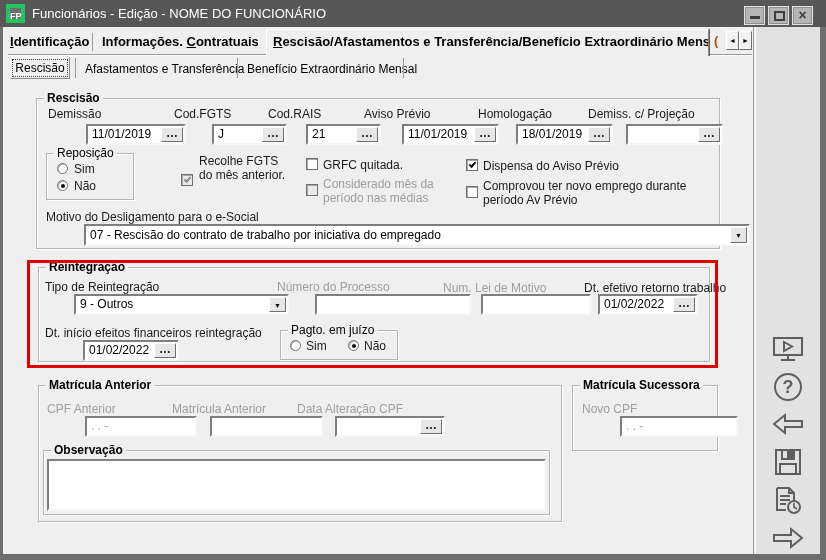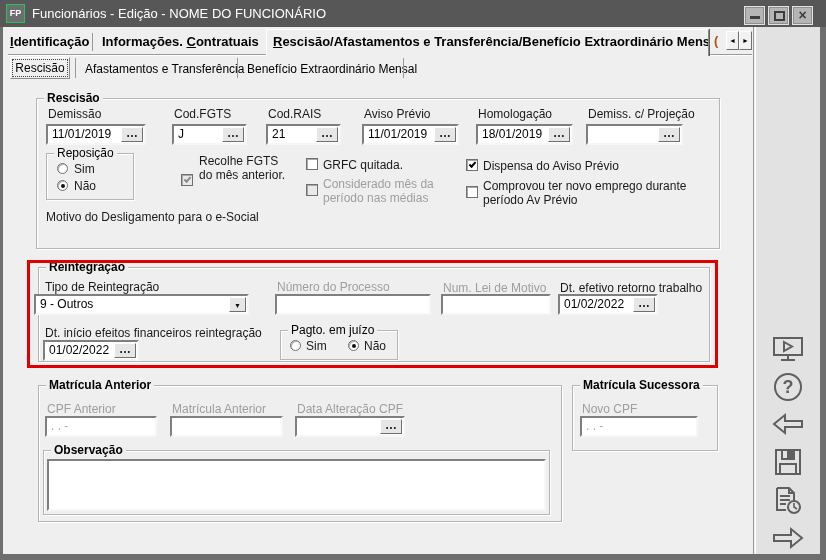--- a/index.html
+++ b/index.html
@@ -2,21 +2,21 @@
 <html><head>
 <meta charset="utf-8">
 <style>
   * { margin:0; padding:0; box-sizing:border-box; }
   html,body { width:826px; height:560px; }
   body { font-family:"Liberation Sans", sans-serif; background:#efefef; }
   .window { position:absolute; left:0; top:0; width:826px; height:560px; background:#efefef; overflow:hidden; }
 
   
   .titlebar { position:absolute; left:0; top:0; width:826px; height:27px; background:#575757; }
-  .fp-icon { position:absolute; left:6px; top:4px; width:19px; height:19px; background:#6e6e6e; border:1px solid #22c55e; color:#fff; font-size:9px; font-weight:bold; text-align:center; line-height:17px; }
+  .fp-icon { position:absolute; left:6px; top:4px; width:19px; height:19px; background:#6e6e6e; border:4px solid #22c55e; color:#fff; font-size:9px; font-weight:bold; text-align:center; line-height:17px; }
   .title-text { position:absolute; left:32px; top:0; height:32px; line-height:27px; color:#ffffff; font-size:13px; }
   .tb-btn { position:absolute; top:6px; width:21px; height:19px; background:#b5b5b5; border:1px solid #e3e3e3; box-shadow:inset 0 0 0 1px #8f8f8f; }
   .tb-btn .bar { position:absolute; left:5px; bottom:5px; width:10px; height:3px; background:#3d3d3d; }
   .tb-btn .box { position:absolute; left:5px; top:4px; width:11px; height:10px; border:2px solid #3d3d3d; }
   .tb-btn .x { position:absolute; left:0; top:0; width:100%; text-align:center; line-height:17px; font-size:14px; font-weight:bold; color:#3d3d3d; }
 
   
   .frame-left { position:absolute; left:0; top:27px; width:3px; height:533px; background:#6e6e6e; }
   .frame-right { position:absolute; left:820px; top:27px; width:6px; height:533px; background:#6e6e6e; }
   .frame-bottom { position:absolute; left:0; top:554px; width:826px; height:6px; background:#6e6e6e; }
@@ -42,21 +42,21 @@
   .subtab-active { position:absolute; left:10px; top:57px; width:60px; height:22px; background:#efefef; border:1px solid; border-color:#ffffff #8a8a8a #8a8a8a #ffffff; outline:1px dotted #444; outline-offset:-3px; text-align:center; line-height:20px; font-size:12px; cursor:pointer; }
   .subtab-sep { position:absolute; top:58px; width:1px; height:20px; background:#9a9a9a; }
 
   
   .grp { position:absolute; border:1px solid #b5b5b5; box-shadow:inset 1px 1px 0 #ffffff, 1px 1px 0 #ffffff; }
   .leg { position:absolute; top:-8px; left:7px; background:#efefef; padding:0 3px; font-size:12px; font-weight:bold; color:#000; white-space:nowrap; }
 
   .lbl { position:absolute; font-size:12px; color:#1a1a1a; white-space:nowrap; }
   .lbl.dis { color:#9e9e9e; }
 
-  .fld { position:absolute; background:#ffffff; border:2px solid; border-color:#7f7f7f #f6f6f6 #f6f6f6 #7f7f7f; font-size:12px; color:#000; }
+  .fld { position:absolute; background:#ffffff; border:2px solid; border-color:#7f7f7f #f6f6f6 #f6f6f6 #7f7f7f; font-size:12px; color:#000;margin-left:40px; }
   .fld .val { position:absolute; left:4px; top:0; line-height:17px; white-space:nowrap; }
   .fld .val.mask { color:#a9a9a9; }
   .dots-btn { position:absolute; right:1px; top:1px; width:22px; height:15px; background:#e6e6e6; border:1px solid; border-color:#ffffff #6f6f6f #6f6f6f #ffffff; text-align:center; font-size:12px; font-weight:bold; line-height:10px; color:#222; cursor:pointer; }
   .combo-btn { position:absolute; right:1px; top:1px; bottom:1px; width:17px; background:#e6e6e6; border:1px solid; border-color:#ffffff #6f6f6f #6f6f6f #ffffff; text-align:center; font-size:7px; line-height:15px; color:#111; cursor:pointer; }
 
   
   .cb { position:absolute; width:12px; height:12px; background:#fff; border:1px solid #707070; box-shadow:inset 1px 1px 0 #a8a8a8; cursor:pointer; }
   .cb.dis { background:#e9e9e9; }
   .cb .check { position:absolute; left:2px; top:2px; width:7px; height:4px; border-left:2px solid #000; border-bottom:2px solid #000; transform:rotate(-48deg); }
   .cb .check.gray { border-color:#8a8a8a; }
@@ -172,20 +172,24 @@
 
   <div class="cb" style="left:466px; top:159px;">
       <span class="check"></span>
     </div>
   <div class="cblbl" style="left:483px; top:159px;">Dispensa do Aviso Prévio</div>
 
   <div class="cb" style="left:466px; top:186px;"></div>
   <div class="cblbl" style="left:483px; top:179px; width:228px;">Comprovou ter novo emprego durante período Av Prévio</div>
 
   <div class="lbl" style="left:46px; top:210px;">Motivo do Desligamento para o e-Social</div>
+  <div class="fld" style="left:44px; top:224px; width:666px; height:22px;">
+    <span class="val" style="line-height:18px;">07 - Rescisão do contrato de trabalho por iniciativa do empregado</span>
+    <span class="combo-btn">▼</span>
+  </div>
 
   <div class="red-box"></div>
 
   <div class="grp" style="left:38px; top:267px; width:672px; height:95px;">
     <span class="leg">Reintegração</span>
   </div>
 
   <div class="lbl" style="left:45px; top:280px;">Tipo de Reintegração</div>
   <div class="fld" style="left:34px; top:294px; width:215px; height:21px;">
     <span class="val">9 - Outros</span>
@@ -195,21 +199,21 @@
   <div class="lbl dis" style="left:277px; top:280px;">Número do Processo</div>
   <div class="fld" style="left:275px; top:294px; width:156px; height:21px;">
     <span class="val"></span>
   </div>
 
   <div class="lbl dis" style="left:443px; top:281px;">Num. Lei de Motivo</div>
   <div class="fld" style="left:441px; top:294px; width:110px; height:21px;">
     <span class="val"></span>
   </div>
 
-  <div class="lbl" style="left:560px; top:281px;">Dt. efetivo retorno trabalho</div>
+  <div class="lbl" style="left:584px; top:281px;">Dt. efetivo retorno trabalho</div>
   <div class="fld" style="left:558px; top:294px; width:100px; height:21px;">
     <span class="val">01/02/2022</span>
     <span class="dots-btn">…</span>
   </div>
 
   <div class="lbl" style="left:45px; top:326px;">Dt. início efeitos financeiros reintegração</div>
   <div class="fld" style="left:43px; top:340px; width:96px; height:21px;">
     <span class="val">01/02/2022</span>
     <span class="dots-btn">…</span>
   </div>

